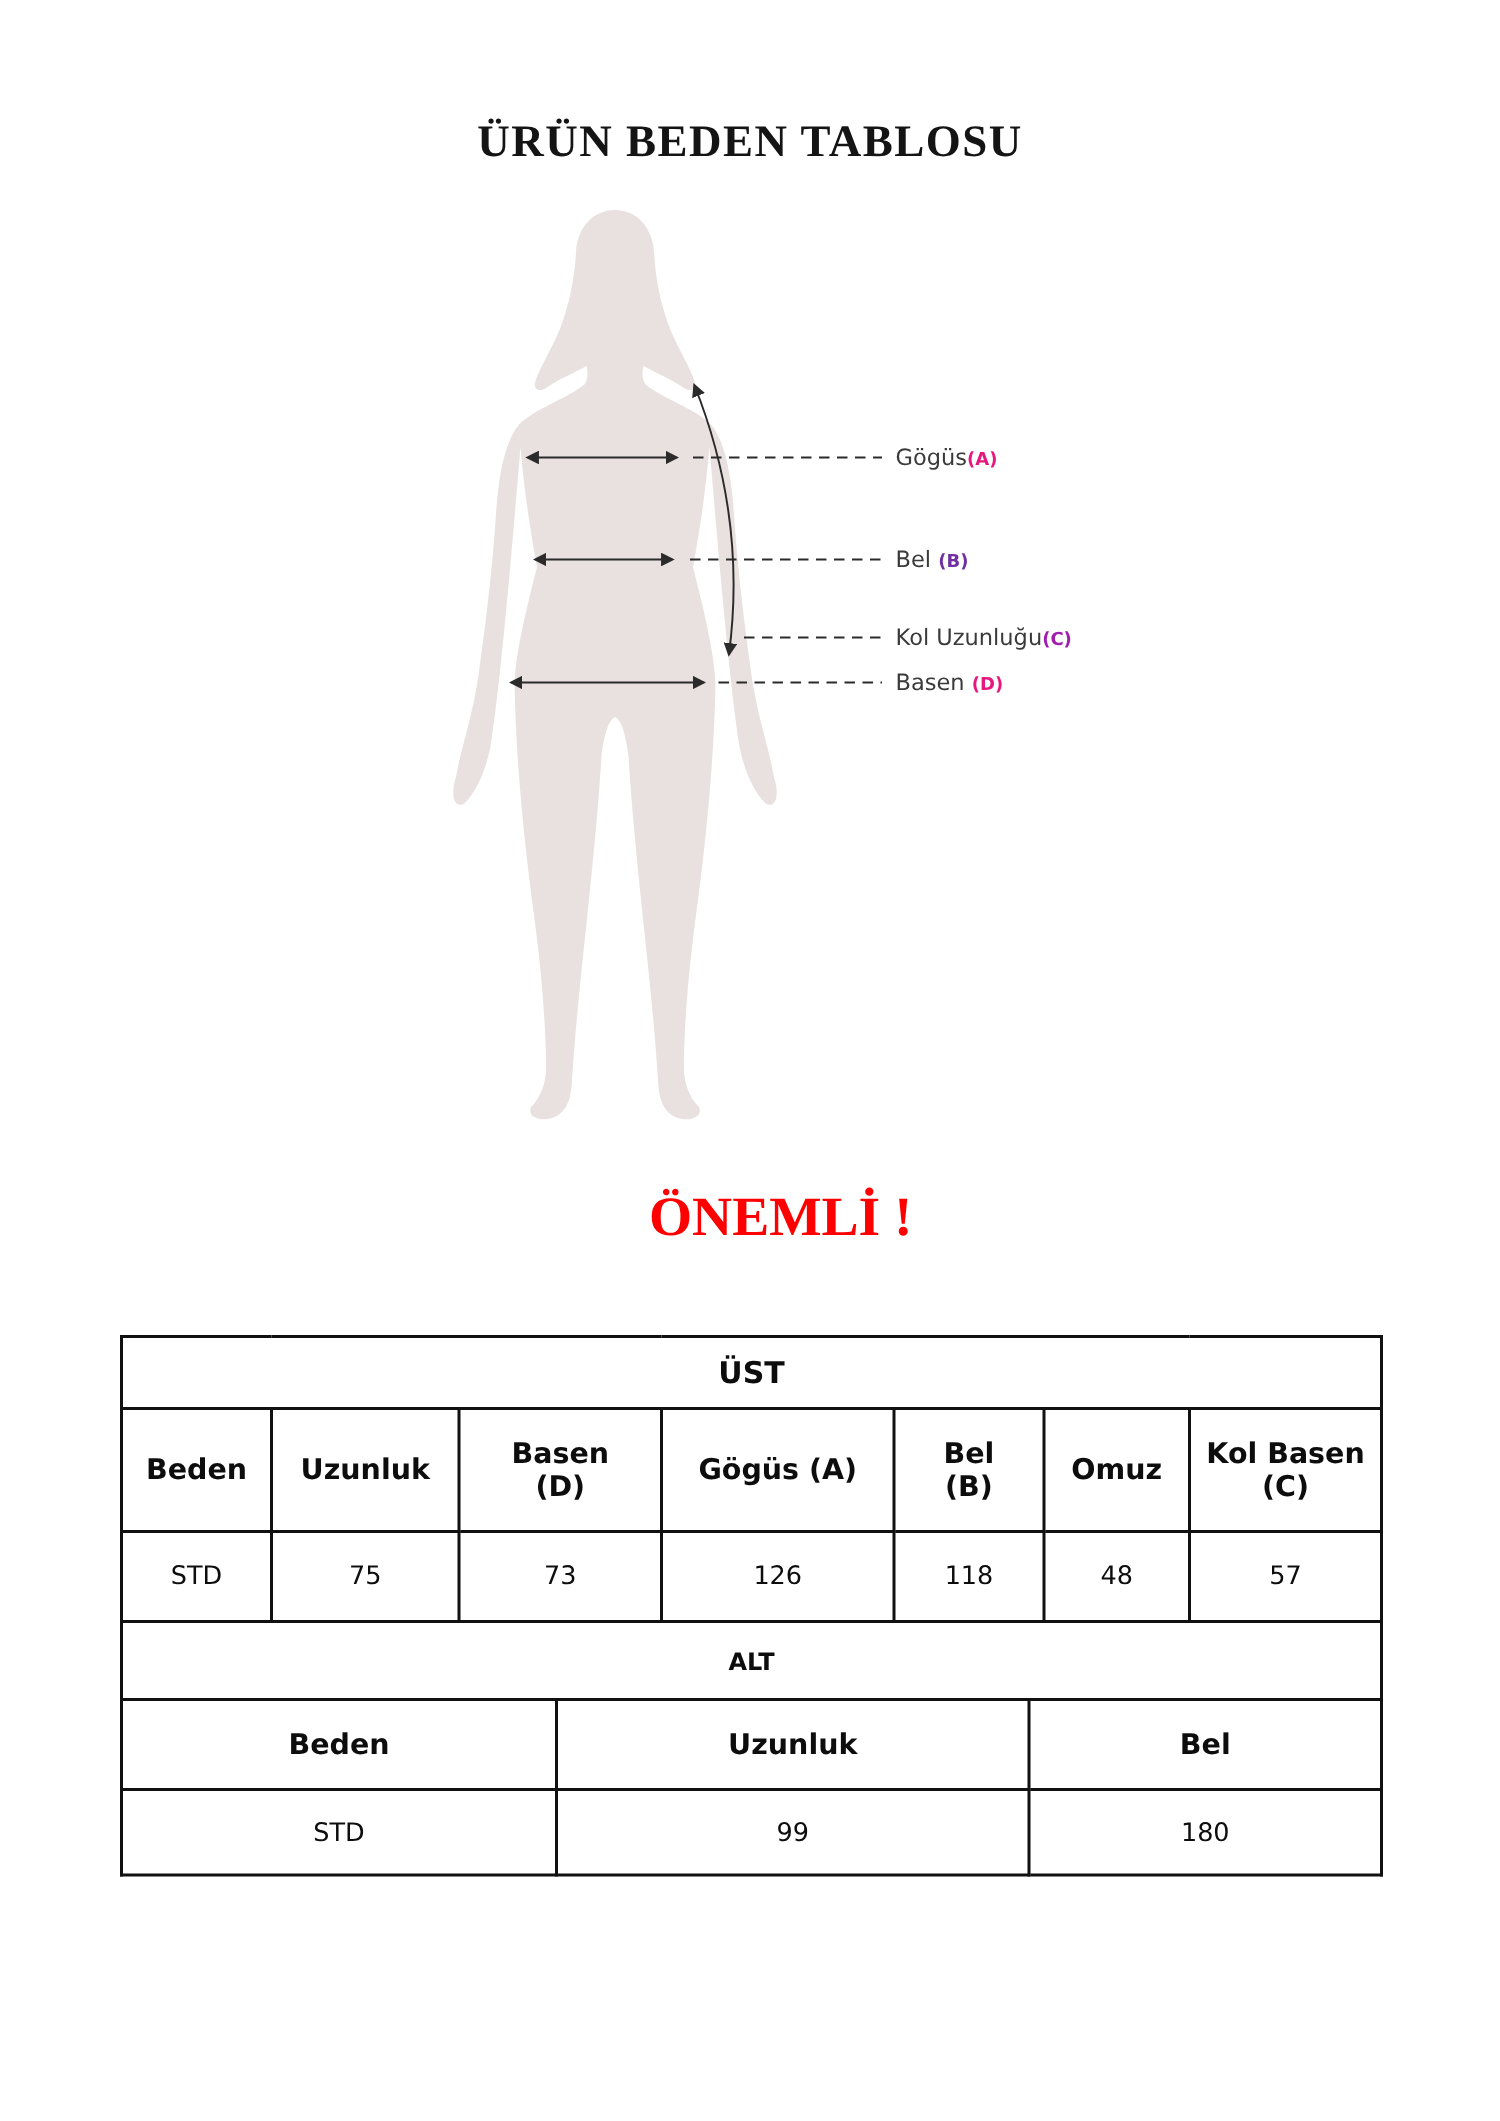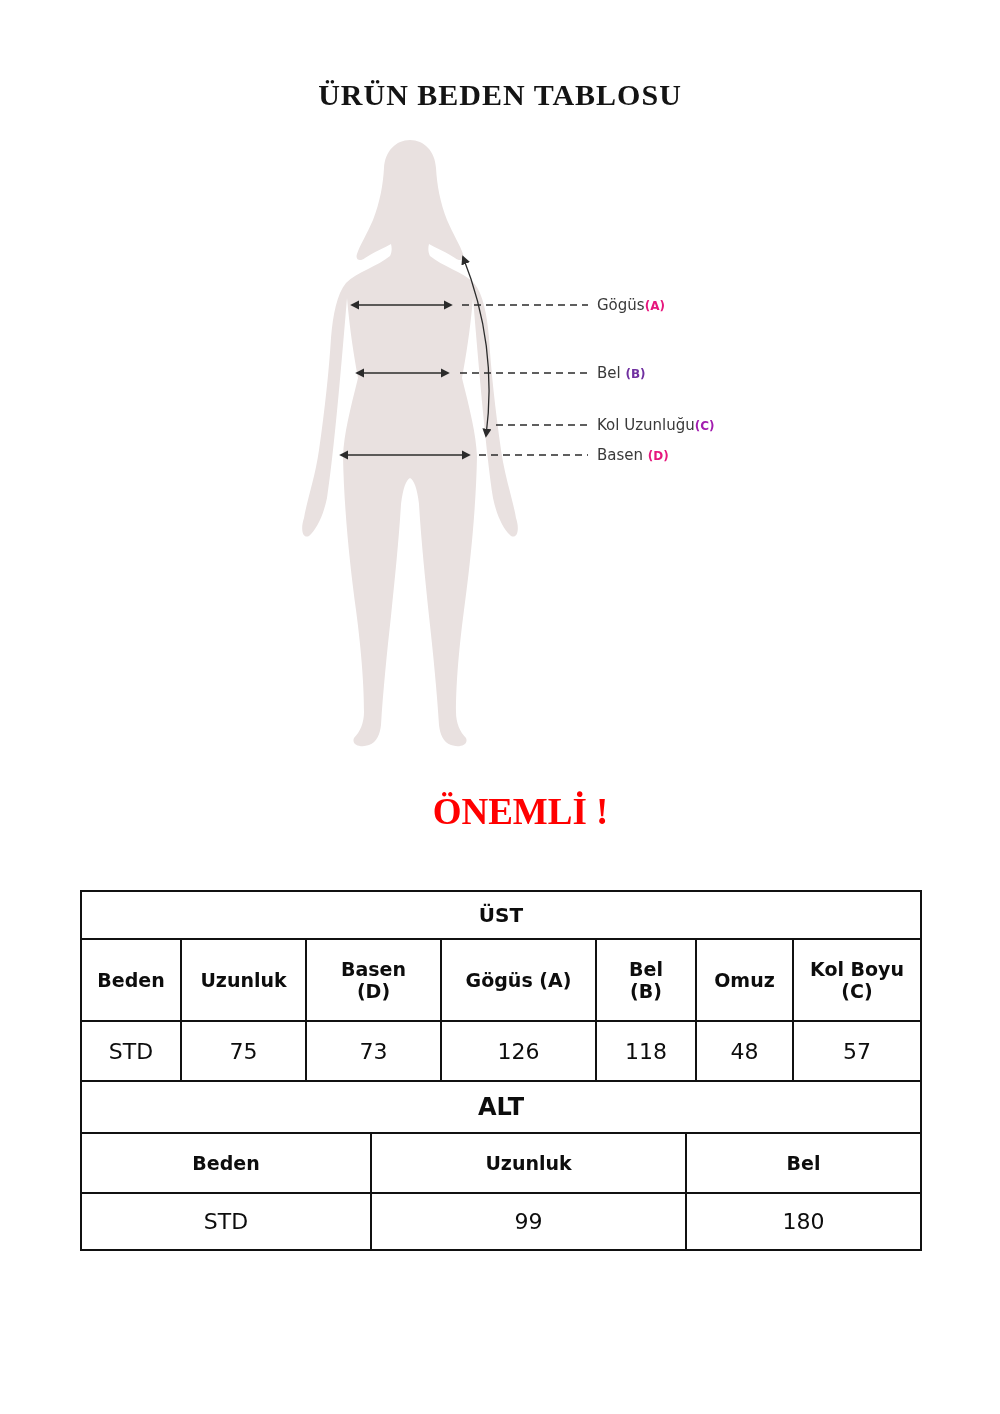--- a/index.html
+++ b/index.html
@@ -84,27 +84,27 @@
     vertical-align: middle;
     color: #0d0d0d;
   }
   .size-table th {
     font-weight: 700;
     font-size: 19px;
     white-space: pre-line;
   }
   .size-table td {
     font-weight: 400;
-    font-size: 22px;
+    font-size: 17px;
     border-radius: 20px;
   }
   .row-section th { height: 48px; font-size: 20px; }
   .row-head th   { height: 82px; }
   .row-data td   { height: 60px; }
-  .row-section-alt th { height: 52px; font-size: 24px; }
+  .row-section-alt th { height: 52px; font-size: 16px; }
   .row-head-alt th    { height: 60px; }
   .row-data-alt td    { height: 57px; }
 </style>
 </head>
 <body>
 
 <div id="page">
 
   <h1 class="page-title" data-bind="title">ÜRÜN BEDEN TABLOSU</h1>
 
@@ -215,21 +215,21 @@
       </tr>
       <tr class="row-head">
         <th data-bind="size_table.ust.headers.0">Beden</th>
         <th data-bind="size_table.ust.headers.1">Uzunluk</th>
         <th data-bind="size_table.ust.headers.2">Basen
 (D)</th>
         <th data-bind="size_table.ust.headers.3">Gögüs (A)</th>
         <th data-bind="size_table.ust.headers.4">Bel
 (B)</th>
         <th data-bind="size_table.ust.headers.5">Omuz</th>
-        <th data-bind="size_table.ust.headers.6">Kol Boyu
+        <th data-bind="size_table.ust.headers.6">Kol Basen
 (C)</th>
       </tr>
       <tr class="row-data">
         <td data-bind="size_table.ust.row.0">STD</td>
         <td data-bind="size_table.ust.row.1">75</td>
         <td data-bind="size_table.ust.row.2">73</td>
         <td data-bind="size_table.ust.row.3">126</td>
         <td data-bind="size_table.ust.row.4">118</td>
         <td data-bind="size_table.ust.row.5">48</td>
         <td data-bind="size_table.ust.row.6">57</td>

